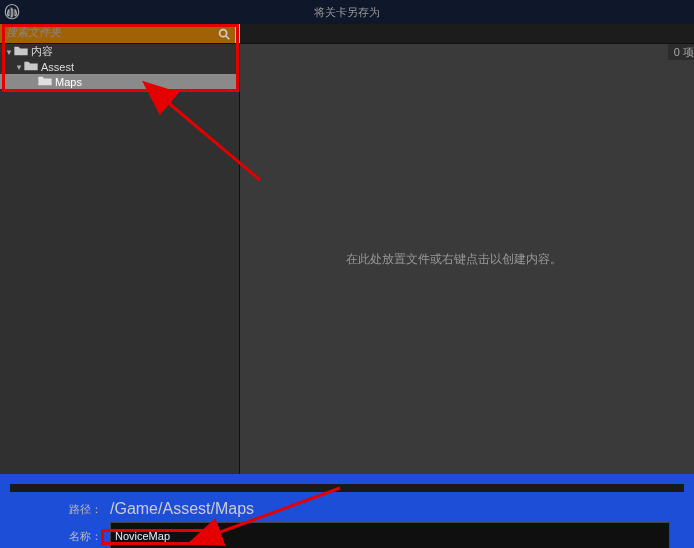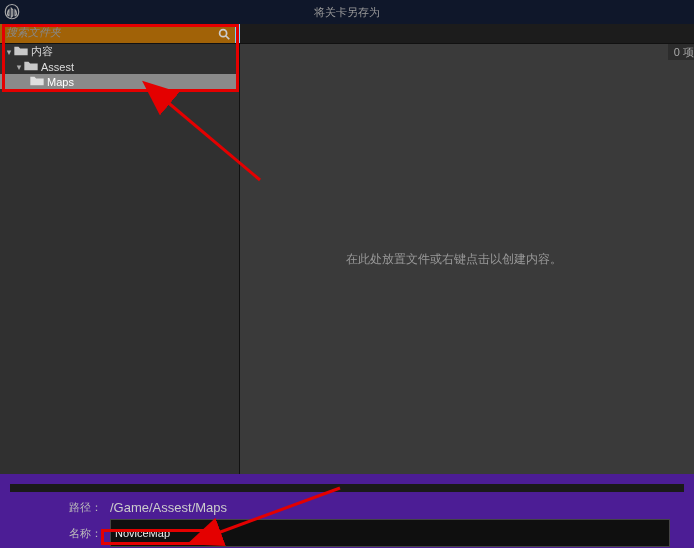--- a/index.html
+++ b/index.html
@@ -107,21 +107,21 @@
   .tree-item {
     display: flex;
     align-items: center;
     height: 15px;
     padding-left: 4px;
     color: #ddd;
     font-size: 11px;
     cursor: pointer;
   }
   .tree-item.level-1 { padding-left: 14px; }
-  .tree-item.level-2 { padding-left: 20px; }
+  .tree-item.level-2 { padding-left: 28px; }
   .tree-item.selected {
     background: #8a8a8a;
     color: #fff;
   }
   .tree-arrow {
     width: 10px;
     text-align: center;
     color: #aaa;
     font-size: 9px;
   }
@@ -148,21 +148,21 @@
   .asset-status {
     height: 16px;
     background: #2c2c2c;
     color: #aaa;
     font-size: 11px;
     padding-left: 6px;
     display: flex;
     align-items: center;
   }
   .bottom-section {
-    background: #4c1d95;
+    background: #1d4ed8;
     padding: 10px 10px 6px 10px;
     height: 74px;
   }
   .bottom-divider {
     height: 8px;
     background: #1a1a1a;
     margin-bottom: 8px;
   }
   .field-row {
     display: flex;
@@ -171,21 +171,21 @@
   }
   .field-label {
     width: 100px;
     text-align: right;
     padding-right: 8px;
     color: #bbb;
     font-size: 11px;
   }
   .field-value {
     color: #ccc;
-    font-size: 13px;
+    font-size: 16px;
   }
   .field-input {
     flex: 1;
     background: #0f0f0f;
     border: 1px solid #444;
     color: #eee;
     font-size: 11px;
     padding: 1px 4px;
     outline: none;
     max-width: 560px;

